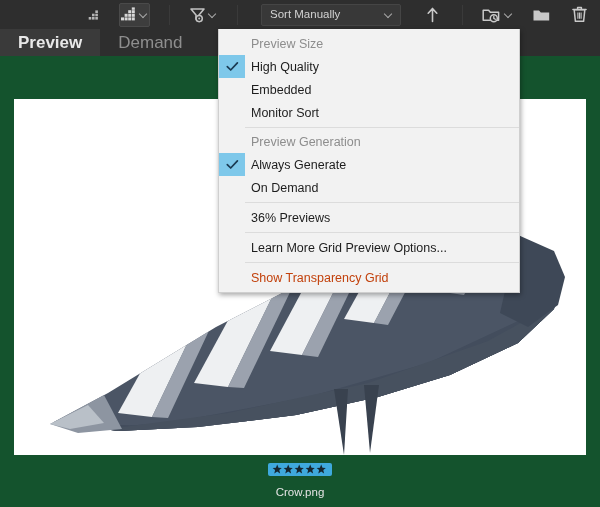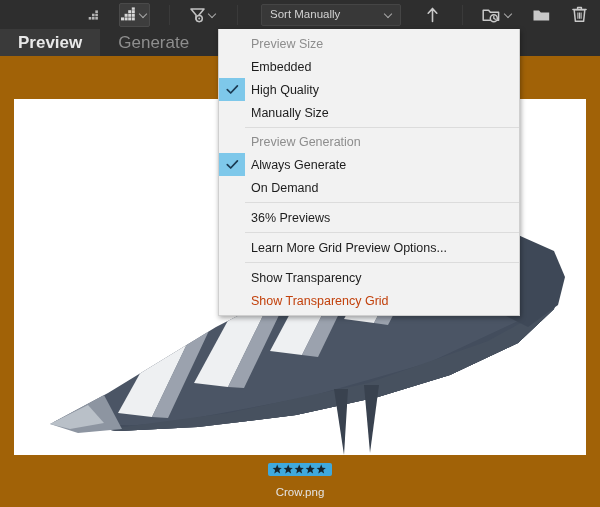--- a/index.html
+++ b/index.html
@@ -120,21 +120,21 @@
     color: #e8e8e8;
     font-weight: bold;
   }
 
   
   #content-area {
     position: absolute;
     left: 0; top: 56px;
     width: 600px;
     height: 451px;
-    background: #a16207;
+    background: #14532d;
   }
   #preview-pane {
     position: absolute;
     left: 14px;
     top: 43px;
     width: 572px;
     height: 356px;
     background: #ffffff;
     overflow: hidden;
   }
@@ -313,21 +313,21 @@
       </svg>
     </div>
 
   </div>
 
   <div id="tabbar">
     <div class="tab sel">
       <span>Preview</span>
     </div>
     <div class="tab">
-      <span>Generate</span>
+      <span>Demand</span>
     </div>
   </div>
 
   <div id="content-area">
 
     <div id="preview-pane">
 
       <svg id="bird-svg" viewBox="0 0 520 250">
         <defs>
           <clipPath id="birdclip">
@@ -392,35 +392,35 @@
 
   </div>
 
   <div id="preview-menu">
     <div class="menu-top-pad"></div>
 
     <div class="mi header">
       <div class="chk"></div>
       <div class="txt">Preview Size</div>
     </div>
-    <div class="mi">
-      <div class="chk"></div>
-      <div class="txt">Embedded</div>
-    </div>
     <div class="mi checked">
       <div class="chk">
         <svg width="13" height="11" viewBox="0 0 13 11" aria-hidden="true">
           <path d="M1.3 5.6 L4.7 9 L11.4 1.8" fill="none" stroke="#1b3a52" stroke-width="1.7" stroke-linecap="round" stroke-linejoin="round"></path>
         </svg>
       </div>
       <div class="txt">High Quality</div>
     </div>
     <div class="mi">
       <div class="chk"></div>
-      <div class="txt">Manually Size</div>
+      <div class="txt">Embedded</div>
+    </div>
+    <div class="mi">
+      <div class="chk"></div>
+      <div class="txt">Monitor Sort</div>
     </div>
 
     <div class="msep"></div>
 
     <div class="mi header">
       <div class="chk"></div>
       <div class="txt">Preview Generation</div>
     </div>
     <div class="mi checked">
       <div class="chk">
@@ -444,24 +444,20 @@
 
     <div class="msep"></div>
 
     <div class="mi">
       <div class="chk"></div>
       <div class="txt">Learn More Grid Preview Options...</div>
     </div>
 
     <div class="msep"></div>
 
-    <div class="mi">
-      <div class="chk"></div>
-      <div class="txt">Show Transparency</div>
-    </div>
     <div class="mi disabled">
       <div class="chk"></div>
       <div class="txt">Show Transparency Grid</div>
     </div>
 
   </div>
 
 </div>
 
 </body></html>

